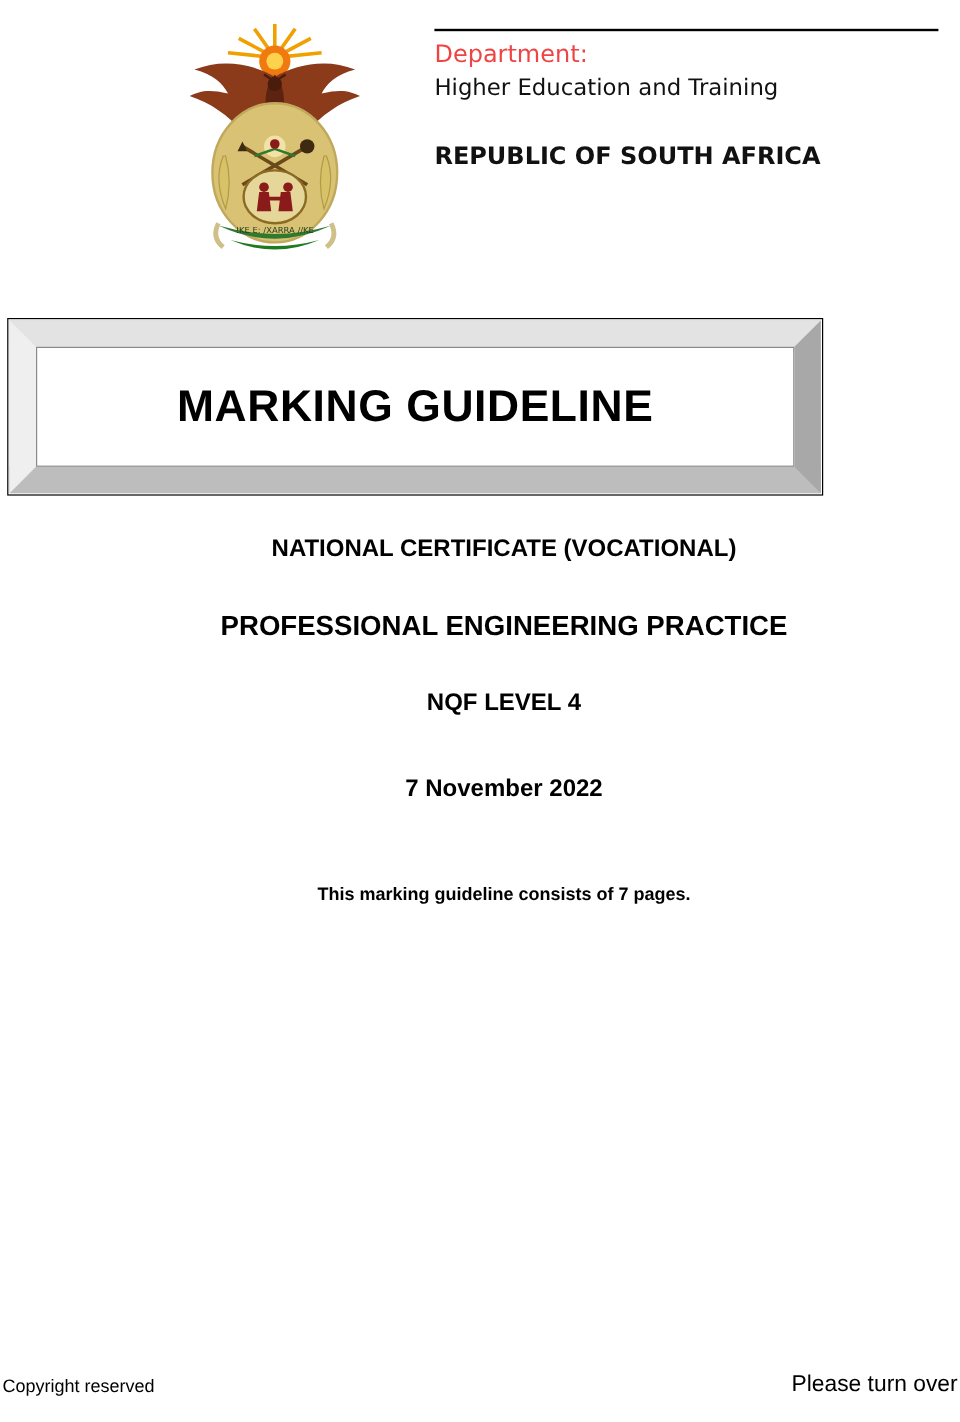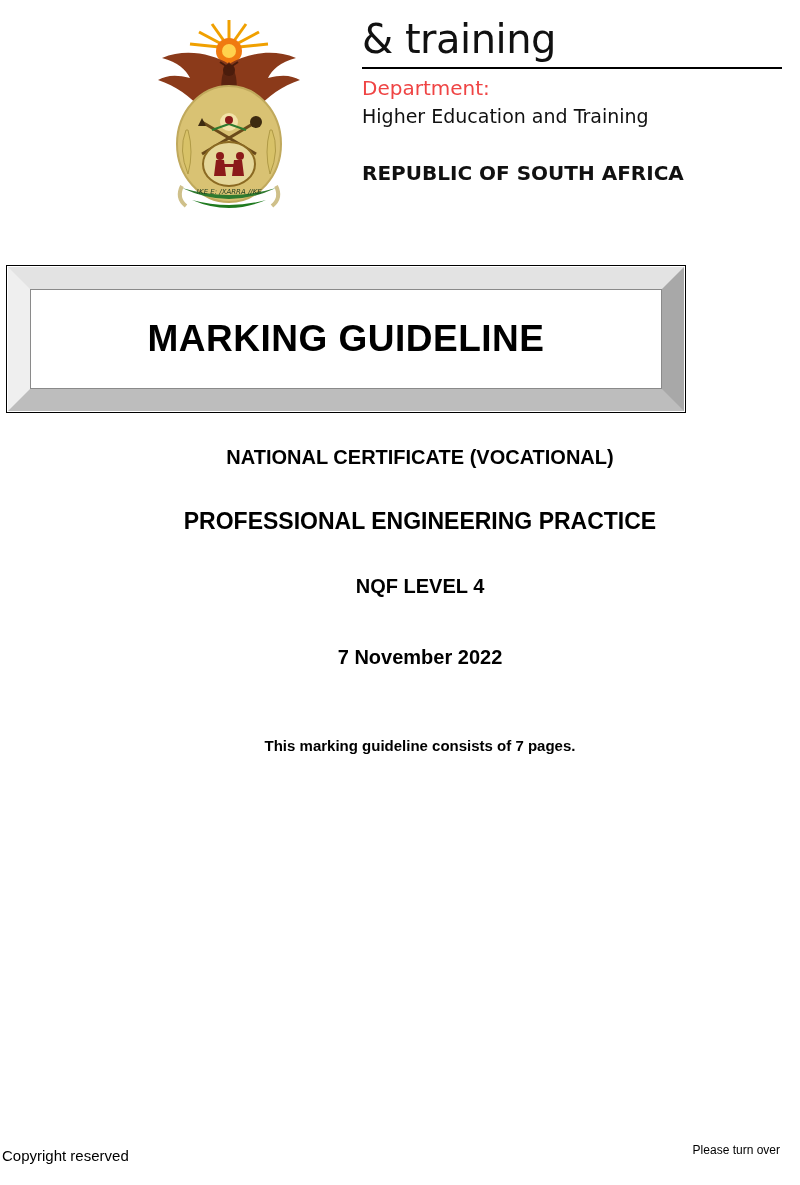--- a/index.html
+++ b/index.html
@@ -24,21 +24,20 @@
     width: 800px;
     height: 215px;
   }
 
   .emblem {
     position: absolute;
     left: 152px;
     top: 8px;
     width: 155px;
     height: 200px;
-    font-style: italic;
   }
 
   .dept-text {
     position: absolute;
     left: 362px;
     top: 8px;
     width: 425px;
   }
   .dept-title {
     font-family: "DejaVu Sans", sans-serif;
@@ -168,23 +167,23 @@
   }
   .footer-left {
     position: absolute;
     left: 2px;
     top: 4px;
     font-size: 15px;
     font-family: "Liberation Sans", sans-serif;
   }
   .footer-right {
     position: absolute;
-    right: 20px;
+    right: 2px;
     top: 0;
-    font-size: 12px;
+    font-size: 19px;
     font-family: "Liberation Sans", sans-serif;
   }
 </style>
 </head>
 <body>
 
 <div class="header">
 
   <div class="emblem">
     <svg viewBox="0 0 155 200" width="155" height="200" aria-hidden="true">
@@ -247,21 +246,20 @@
       <text x="77" y="176" font-size="7" text-anchor="middle" fill="#1d3b1d" font-family="DejaVu Sans, sans-serif">!KE E: /XARRA //KE</text>
 
       <path d="M30 168 q-6 12 4 20" stroke="#cfc08a" stroke-width="4" fill="none"></path>
       <path d="M124 168 q6 12 -4 20" stroke="#cfc08a" stroke-width="4" fill="none"></path>
 
       <path d="M40 182 q37 16 74 0 q-37 10 -74 0 z" fill="#1f7a1f"></path>
     </svg>
   </div>
 
   <div class="dept-text">
-    <div class="dept-title">&amp; training</div>
     <div class="dept-rule"></div>
     <div class="dept-sub1">Department:</div>
     <div class="dept-sub2">Higher Education and Training</div>
     <div class="dept-sub3">REPUBLIC OF SOUTH AFRICA</div>
   </div>
 </div>
 
 <div class="title-box">
   <div class="bevel-outer"></div>
   <div class="bevel-frame"></div>

